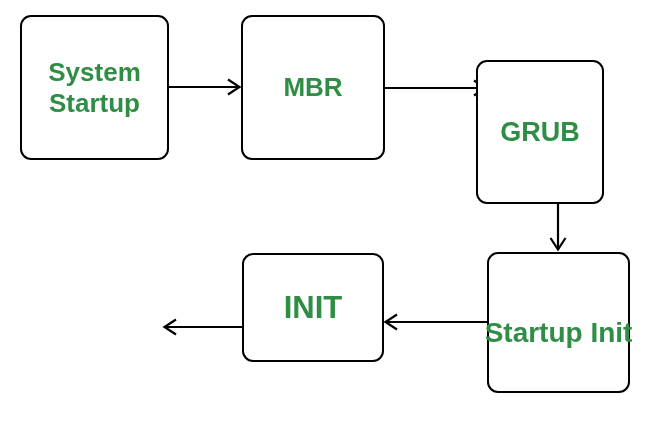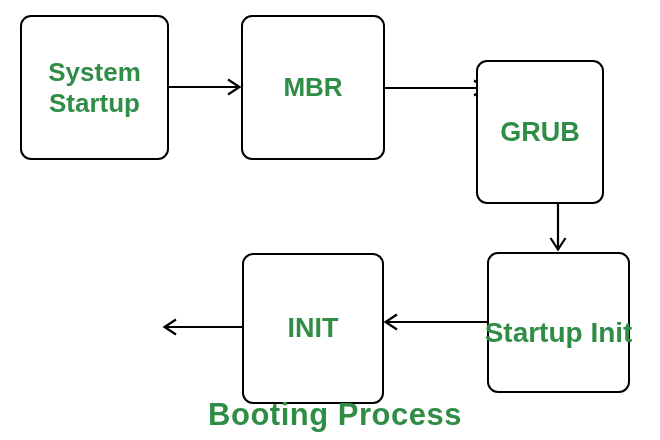--- a/index.html
+++ b/index.html
@@ -12,21 +12,21 @@
     position:absolute; box-sizing:border-box;
     border:2px solid var(--ink); border-radius:11px; background:var(--bg);
     display:flex; flex-direction:column; align-items:center; justify-content:center;
     text-align:center; color:var(--green); font-weight:bold;
     font-size:26px; line-height:31px; white-space:nowrap;
   }
   .node--bios      { left:20px;  top:15px;  width:149px; height:145px; }
   .node--mbr       { left:241px; top:15px;  width:144px; height:145px; }
   .node--grub      { left:476px; top:16px;  width:128px; height:144px; font-size:27px;margin-top:44px; }
   .node--kernel    { left:487px; top:252px; width:143px; height:141px; font-size:28px; padding-top:20px; }
-  .node--init      { left:242px; top:253px; width:142px; height:151px; font-size:27px; }
+  .node--init      { left:242px; top:253px; width:142px; height:109px; font-size:31px; }
   .node--runlevel  { left:20px;  top:253px; width:143px; height:141px; }
   .arrow-layer { position:absolute; left:0; top:0; width:660px; height:440px; pointer-events:none; }
   .arrow-layer line, .arrow-layer polyline {
     stroke:var(--ink); stroke-width:2.2; fill:none; stroke-linejoin:miter;
   }
   .diagram-title {
     position:absolute; left:10px; top:396px; width:650px;
     text-align:center; color:var(--green); font-weight:bold;
     font-size:31px; line-height:38px; letter-spacing:0.5px;
   }
@@ -74,15 +74,14 @@
 
   <div class="node node--kernel">
     <span class="line">Startup Init</span>
   </div>
 
   <div class="node node--init">
     <span class="line">INIT</span>
   </div>
 
 
-  <div class="diagram-title">Booting Process</div>
 
 </div>
 
 </body></html>

